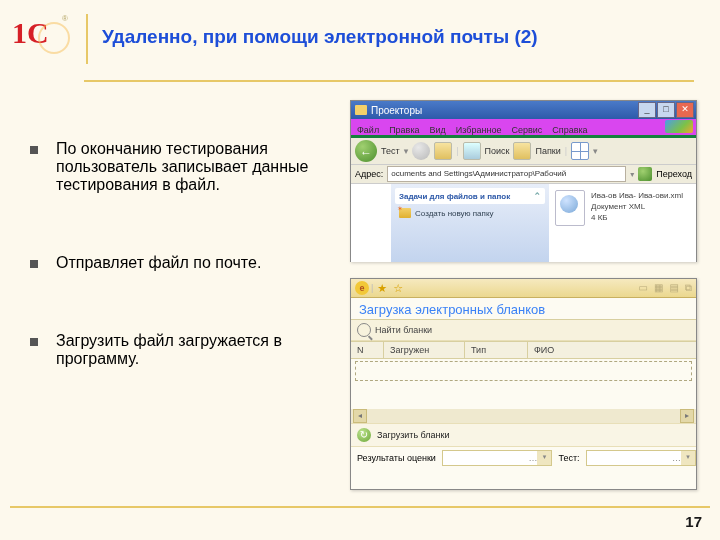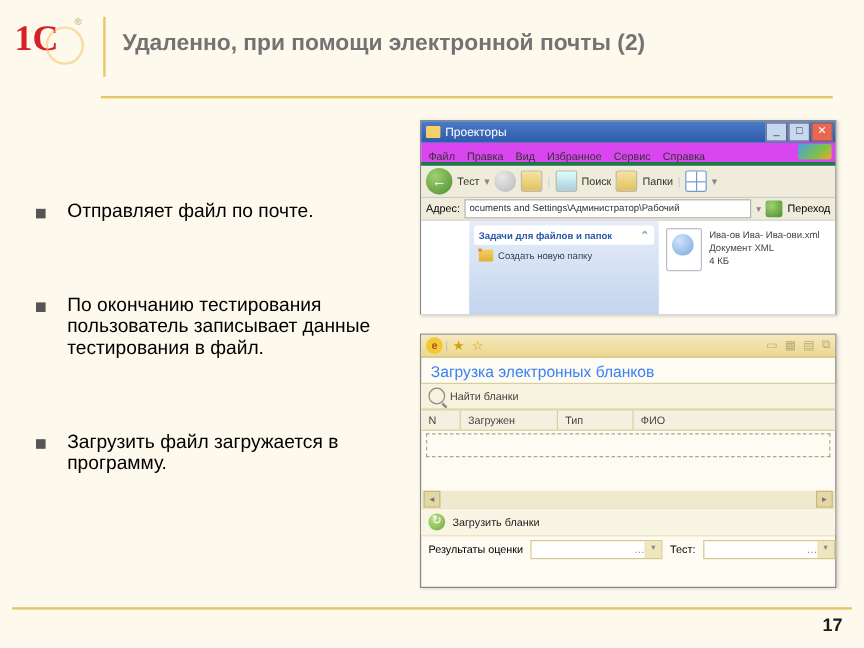--- a/index.html
+++ b/index.html
@@ -51,21 +51,21 @@
   }
   .sep {
     border-left: 2px solid #e7c867;
     height: 50px;
     margin-right: 14px;
     margin-top: 4px;
   }
   .title {
     font-size: 19px;
     font-weight: bold;
-    color: #737373;
+    color: #1d4ed8;
     padding-top: 16px;
   }
   .hrule {
     border-top: 2px solid #e7c867;
     margin-left: 84px;
     width: 610px;
   }
   .content {
     position: absolute;
     top: 90px;
@@ -386,27 +386,27 @@
     <span class="logo-circ"></span>
     <span class="logo-reg">®</span>
   </div>
   <div class="sep"></div>
   <div class="title">Удаленно, при помощи электронной почты (2)</div>
 </div>
 <div class="hrule"></div>
 
 <div class="content">
   <div class="bullets">
+    <div class="bul">
+      <div class="bul-mark"></div>
+      <div>По окончанию тестирования пользователь записывает данные тестирования в файл.</div>
+    </div>
     <div class="bul bul2">
       <div class="bul-mark"></div>
       <div>Отправляет файл по почте.</div>
-    </div>
-    <div class="bul">
-      <div class="bul-mark"></div>
-      <div>По окончанию тестирования пользователь записывает данные тестирования в файл.</div>
     </div>
     <div class="bul bul3">
       <div class="bul-mark"></div>
       <div>Загрузить файл загружается в программу.</div>
     </div>
   </div>
 
   <div class="win win1">
     <div class="titlebar">
       <div class="tb-left">

